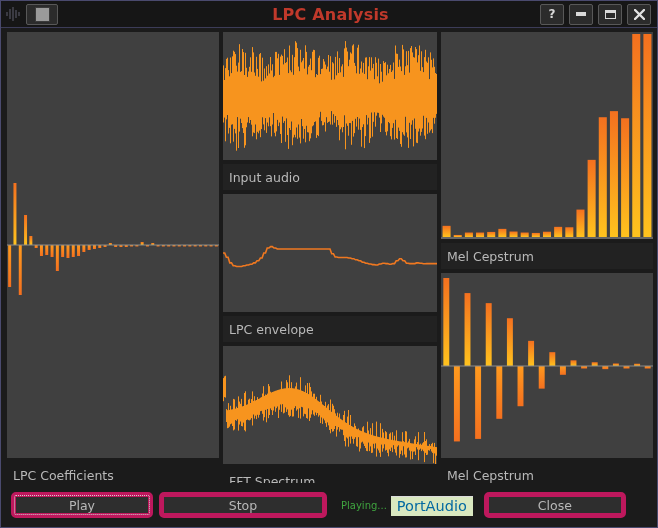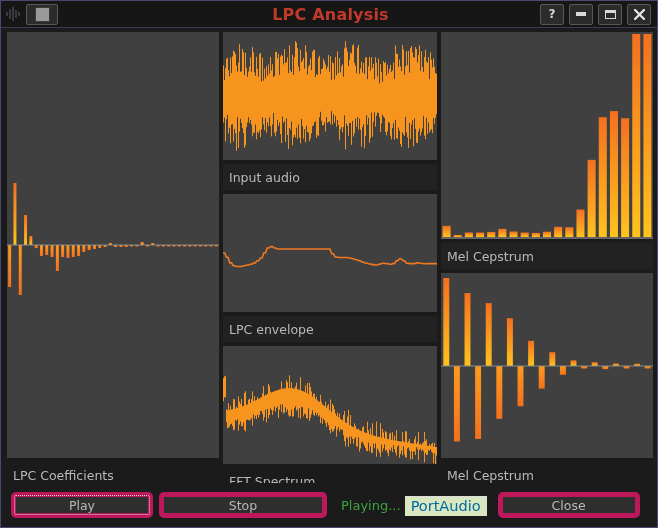--- a/index.html
+++ b/index.html
@@ -82,21 +82,21 @@
     color:#b8b8b8;font-size:12.5px;display:flex;align-items:center;justify-content:center;
     box-sizing:border-box;
   }
   .btn.focus{outline:1px dotted #d0d0d0;outline-offset:-4px;}
   .btn-play{width:142px;}
   .btn-stop{width:168px;margin-left:6px;}
   .btn-close{width:142px;margin-left:1px;}
   .status{
     display:flex;align-items:center;margin-left:14px;margin-right:10px;gap:4px;
   }
-  .status-text{color:#3fa33f;font-size:13px;}
+  .status-text{color:#3fa33f;font-size:10px;}
   .backend{
     background:#d9e8c0;color:#0369a1;font-size:14.5px;padding:1px 6px 2px 6px;
     border:0;white-space:nowrap;
   }
   .backend-wrap{
     background:#dcdcdc;padding:0;display:inline-block;
   }
 </style>
 </head>
 <body>

